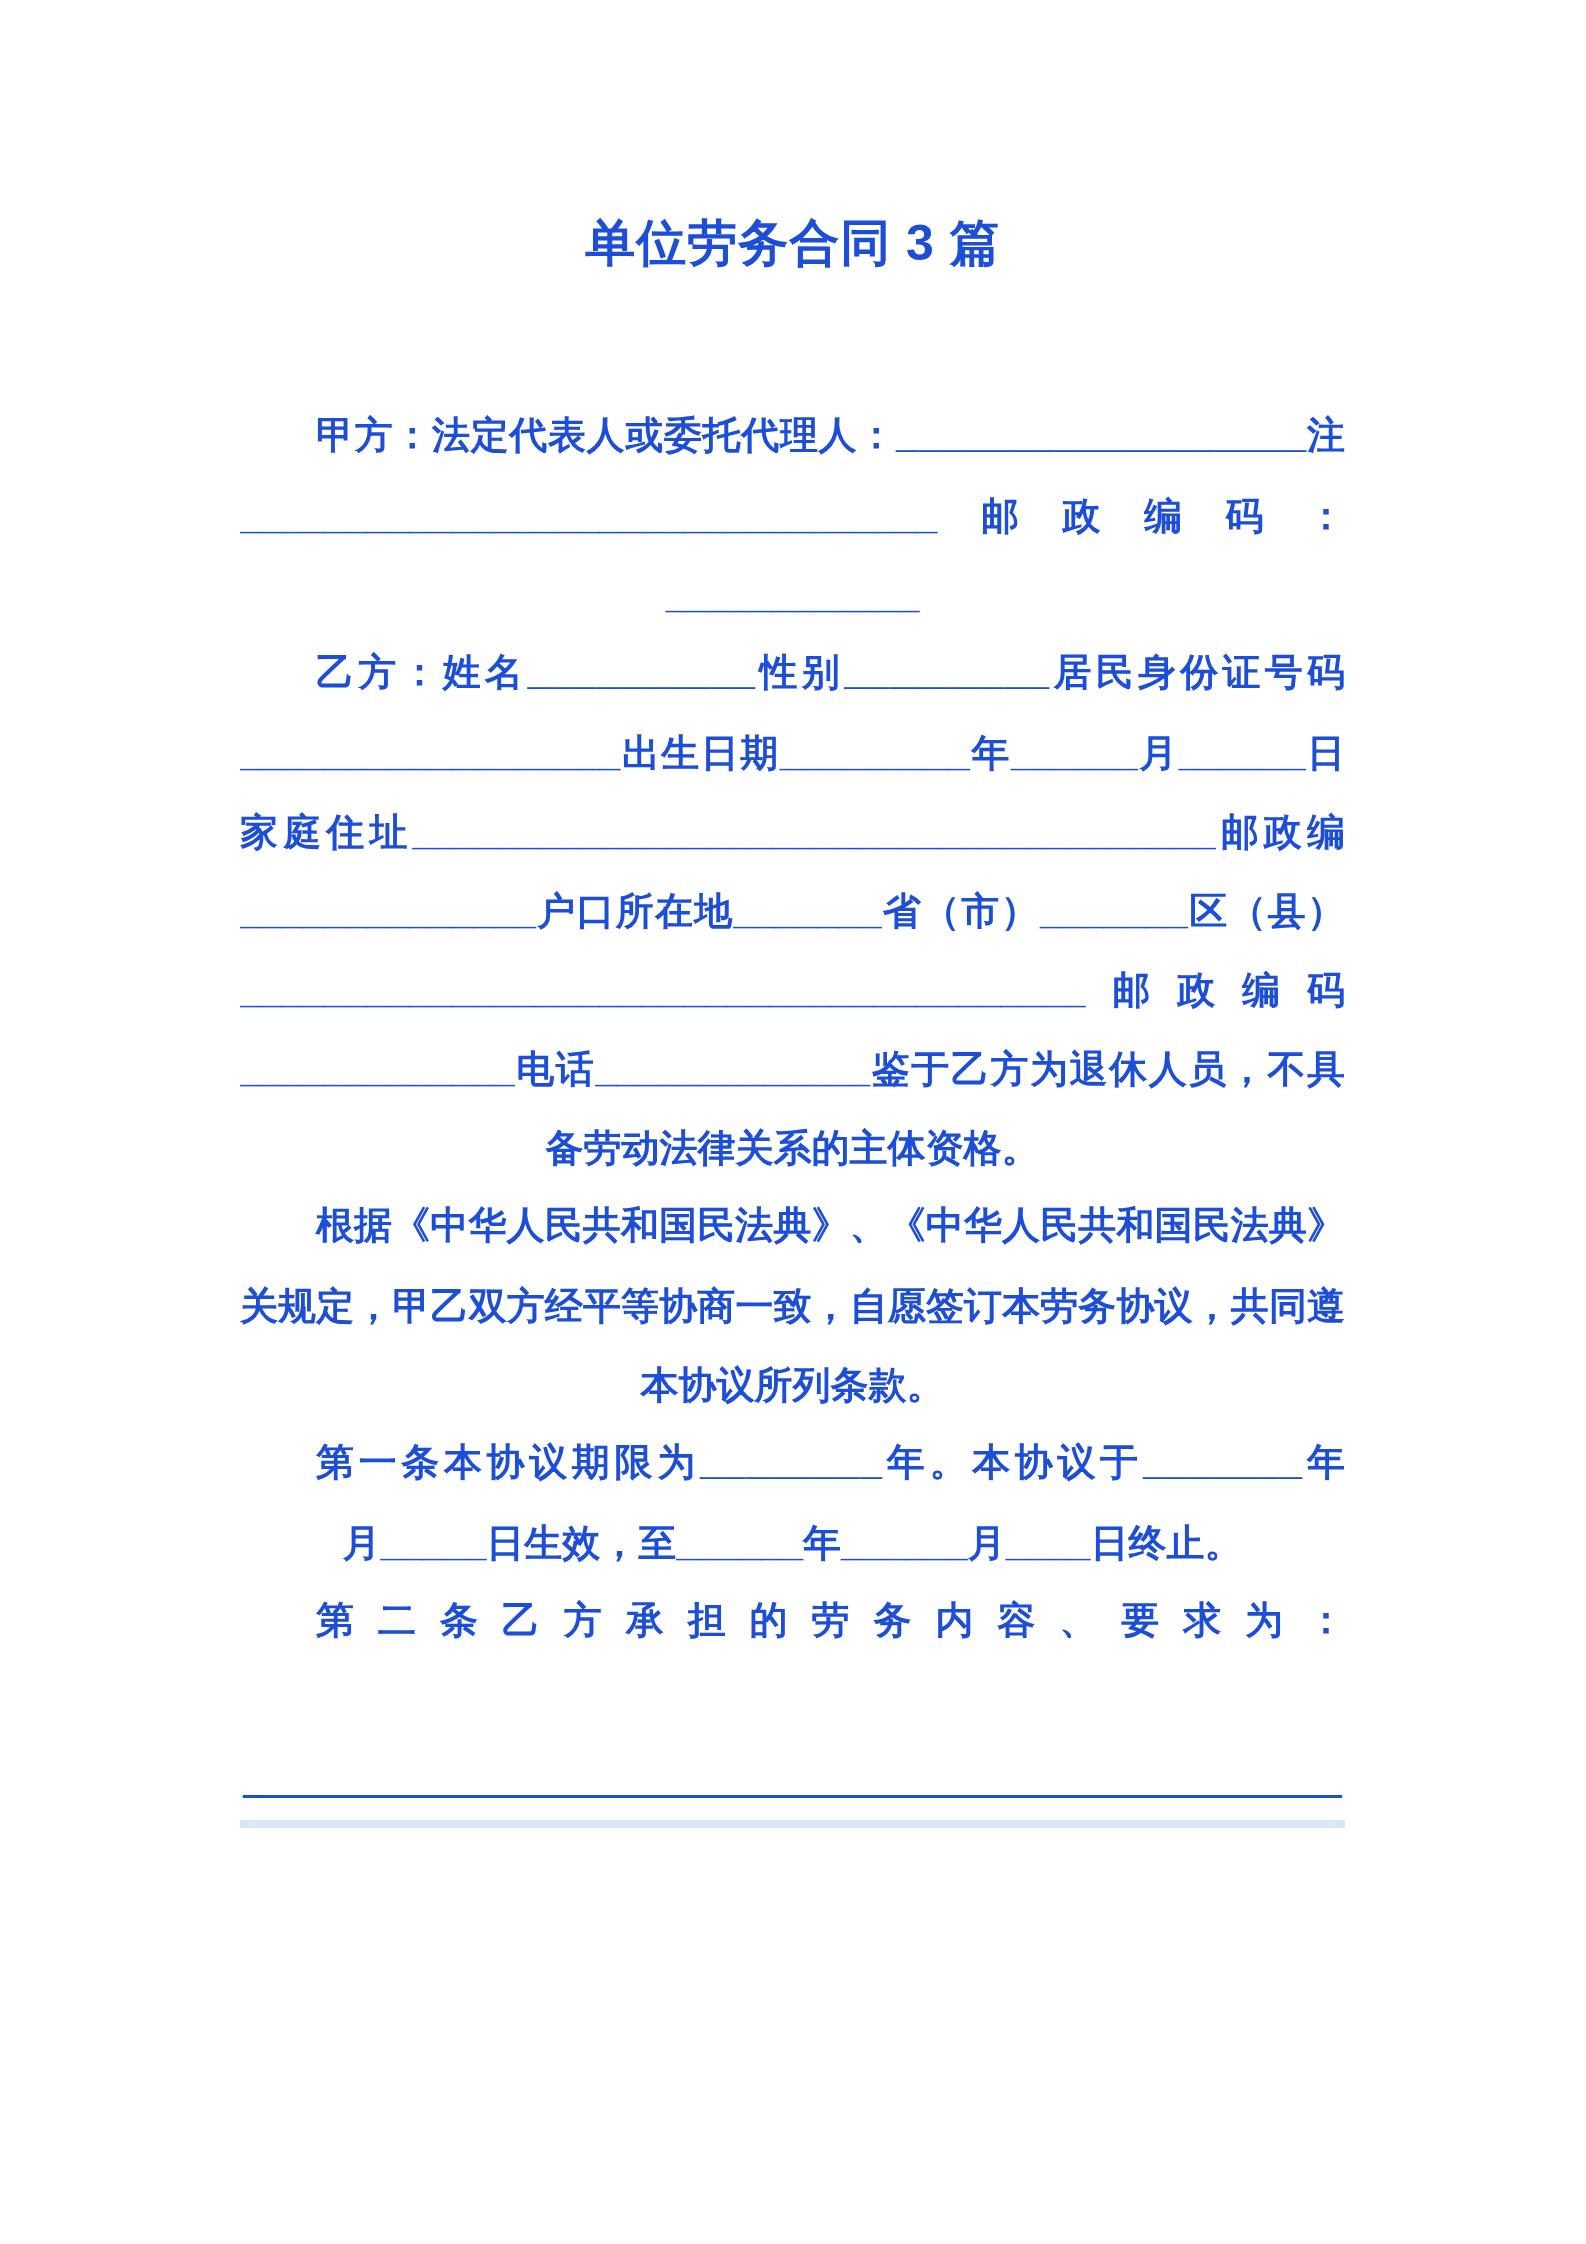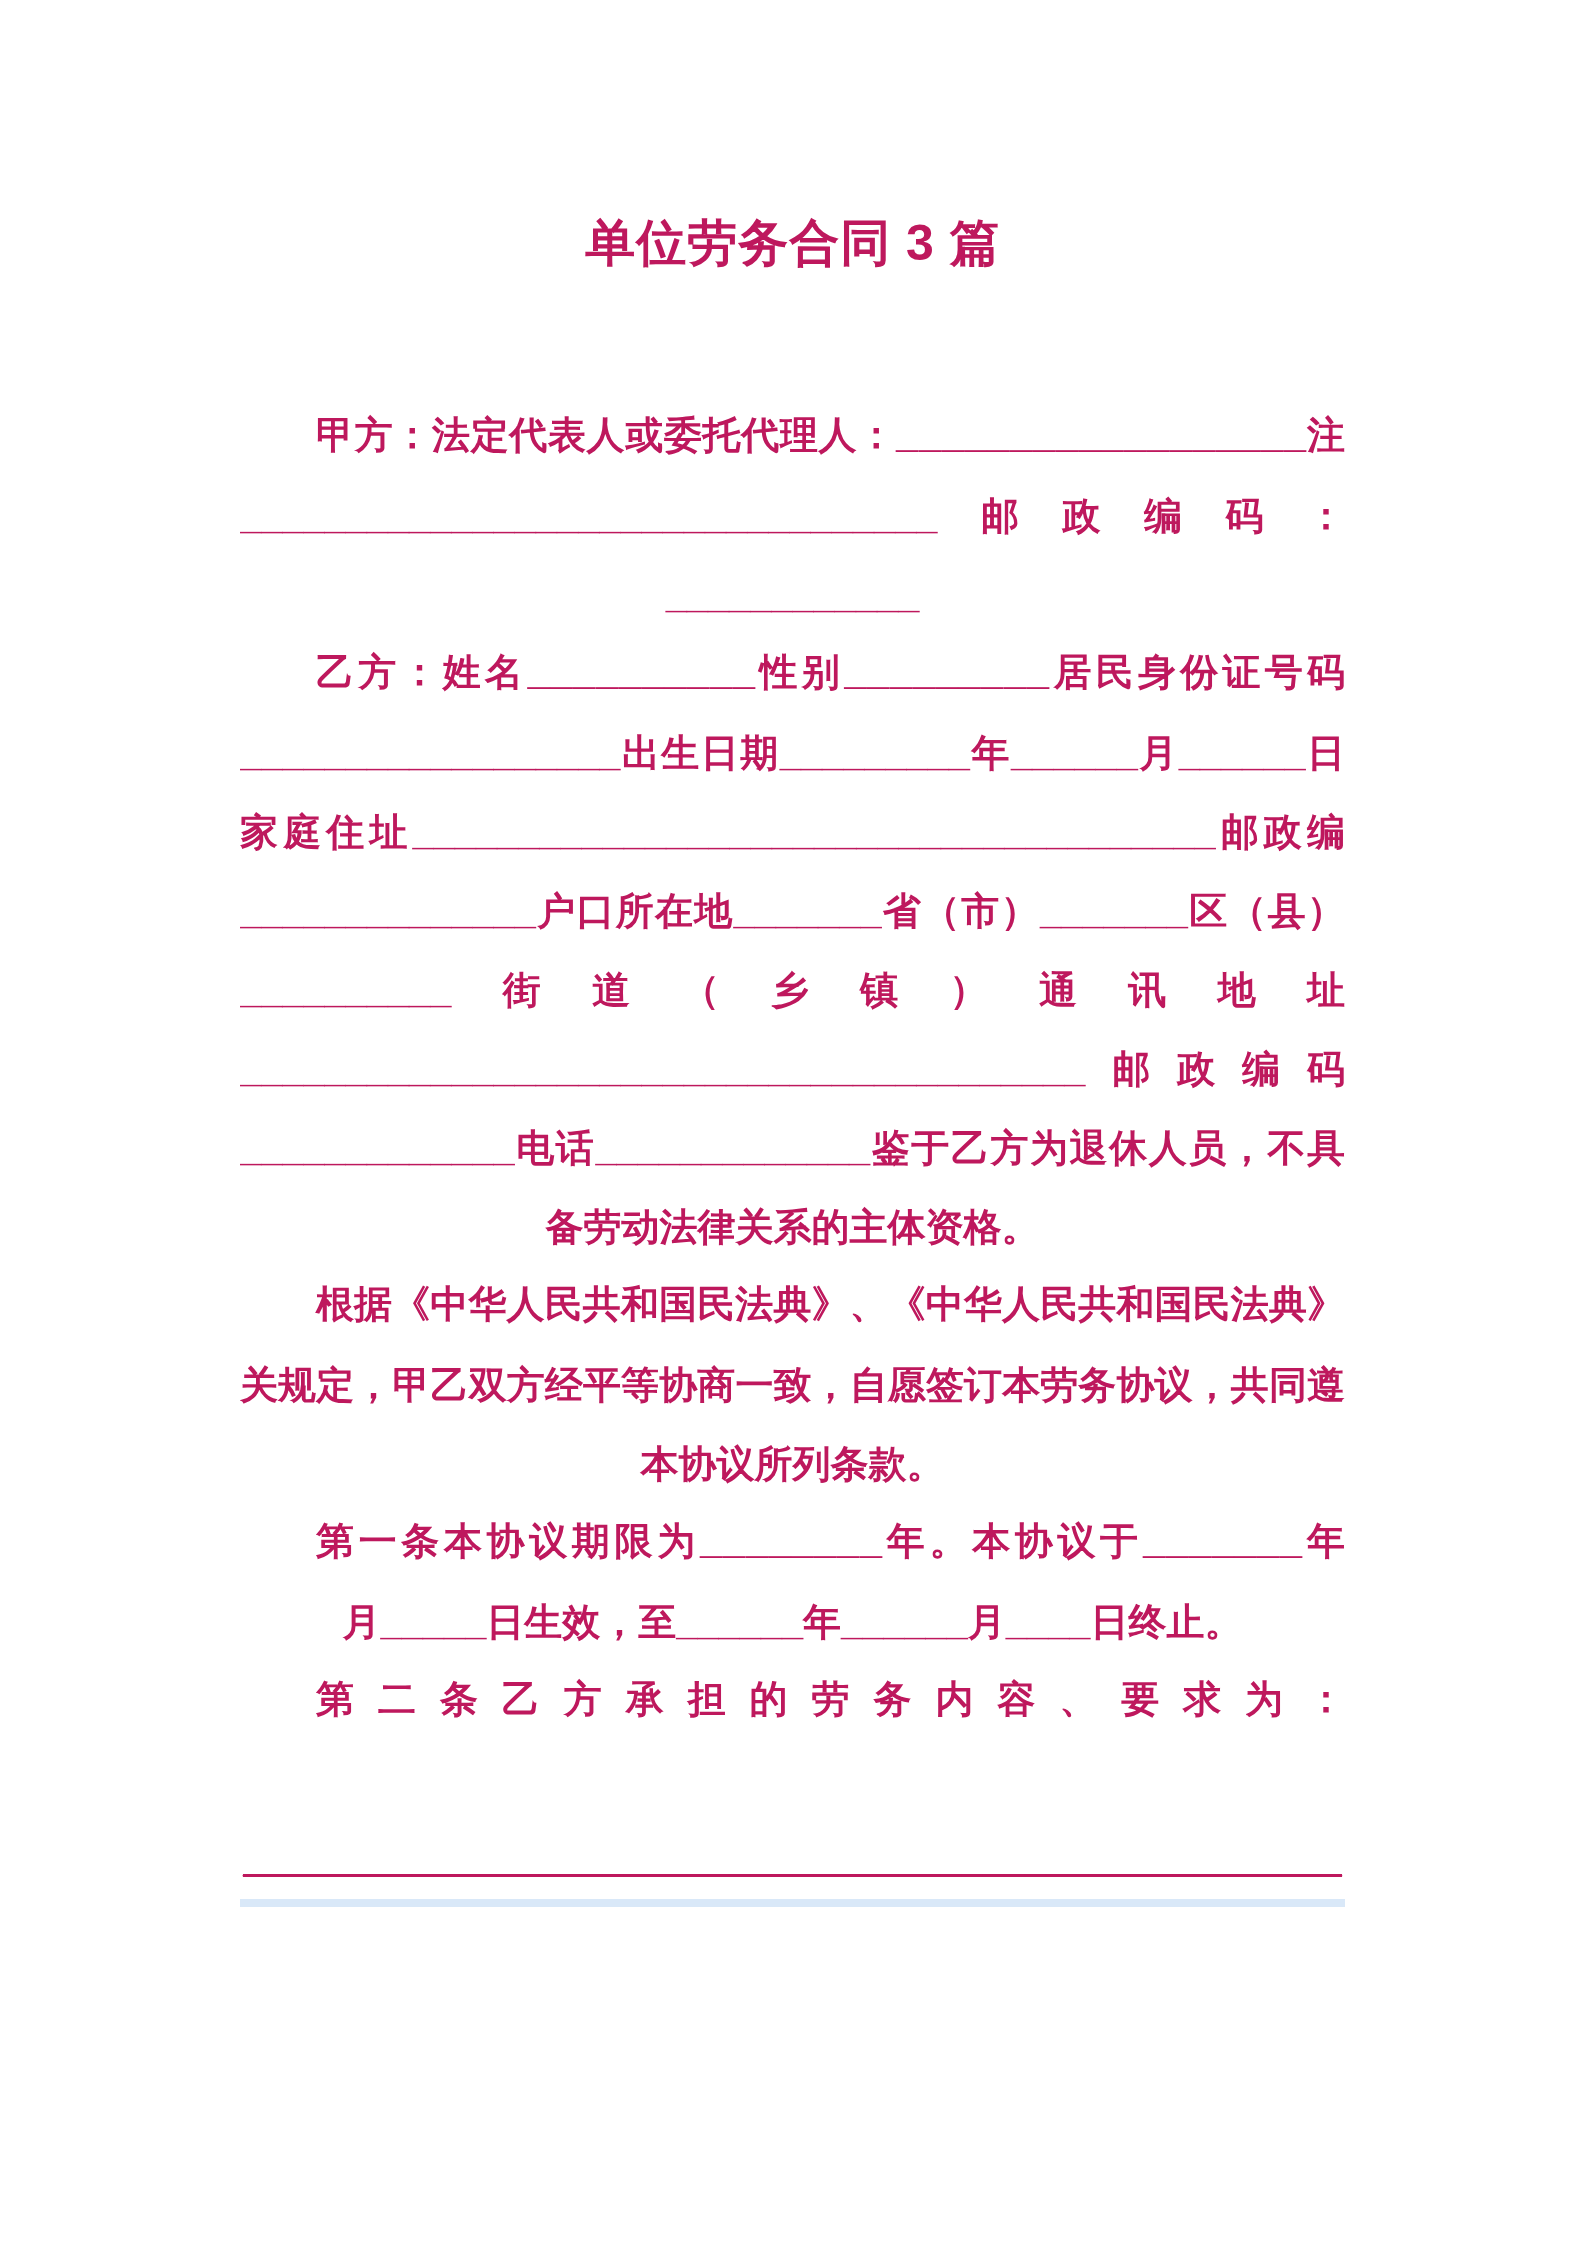--- a/index.html
+++ b/index.html
@@ -2,21 +2,21 @@
 <html><head>
 <meta charset="utf-8">
 <style>
   html,body{margin:0;padding:0;}
   body{
     width:1586px;height:2244px;background:#ffffff;
     font-family:"Liberation Sans","DejaVu Sans",sans-serif;
   }
   .page{
     position:relative;width:1586px;height:2244px;background:#ffffff;
-    color:#be185d;font-weight:700;overflow:hidden;
+    color:#1d4ed8;font-weight:700;overflow:hidden;
   }
   .doc-title{
     padding-top:205px;height:76px;line-height:76px;
     text-align:center;font-size:50px;letter-spacing:1px;
   }
   .doc-body{
     margin-left:240px;margin-right:241px;margin-top:117px;width:1105px;
   }
   .line{
     height:79px;line-height:79px;font-size:38px;overflow:hidden;
@@ -38,21 +38,20 @@
   <div class="doc-title">单位劳务合同 3 篇</div>
 
   <div class="doc-body">
     <div class="line j ind">甲方：法定代表人或委托代理人：__________________注册</div>
     <div class="line j">_________________________________邮政编码：</div>
     <div class="line">____________</div>
     <div class="line j ind">乙方：姓名__________性别_________居民身份证号码</div>
     <div class="line j">__________________出生日期_________年______月______日</div>
     <div class="line j">家庭住址______________________________________邮政编码</div>
     <div class="line j">______________户口所在地_______省（市）_______区（县）</div>
-    <div class="line j">__________街道（乡镇）通讯地址</div>
     <div class="line j">________________________________________邮政编码</div>
     <div class="line j">_____________电话_____________鉴于乙方为退休人员，不具</div>
     <div class="line">备劳动法律关系的主体资格。</div>
     <div class="line j ind">根据《中华人民共和国民法典》、《中华人民共和国民法典》和有</div>
     <div class="line j">关规定，甲乙双方经平等协商一致，自愿签订本劳务协议，共同遵守</div>
     <div class="line">本协议所列条款。</div>
     <div class="line j ind">第一条本协议期限为________年。本协议于_______年_____</div>
     <div class="line">月_____日生效，至______年______月____日终止。</div>
     <div class="line j ind">第二条乙方承担的劳务内容、要求为：</div>
     <div class="line"></div>

